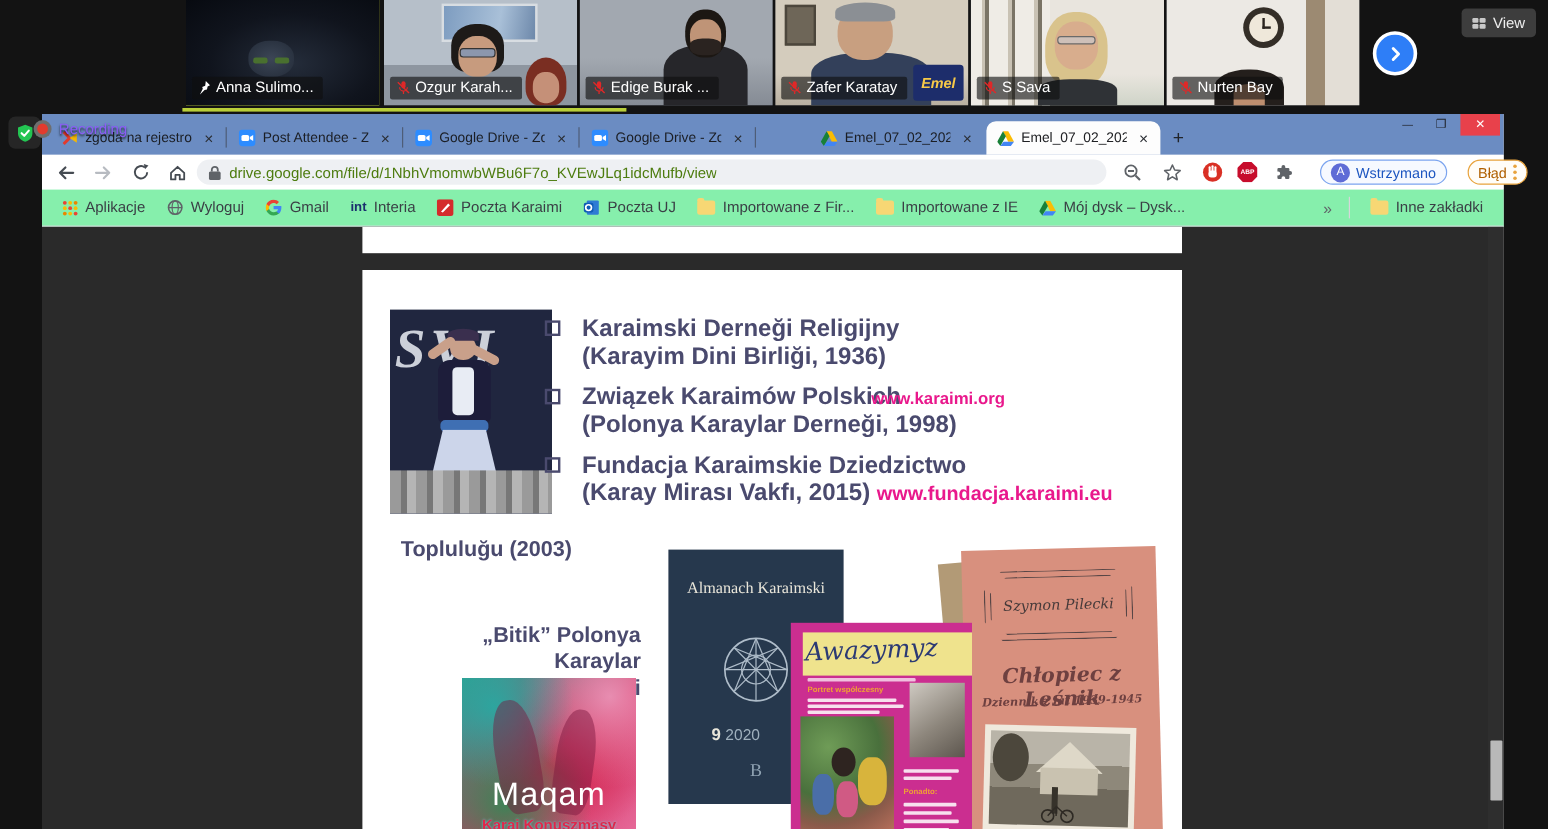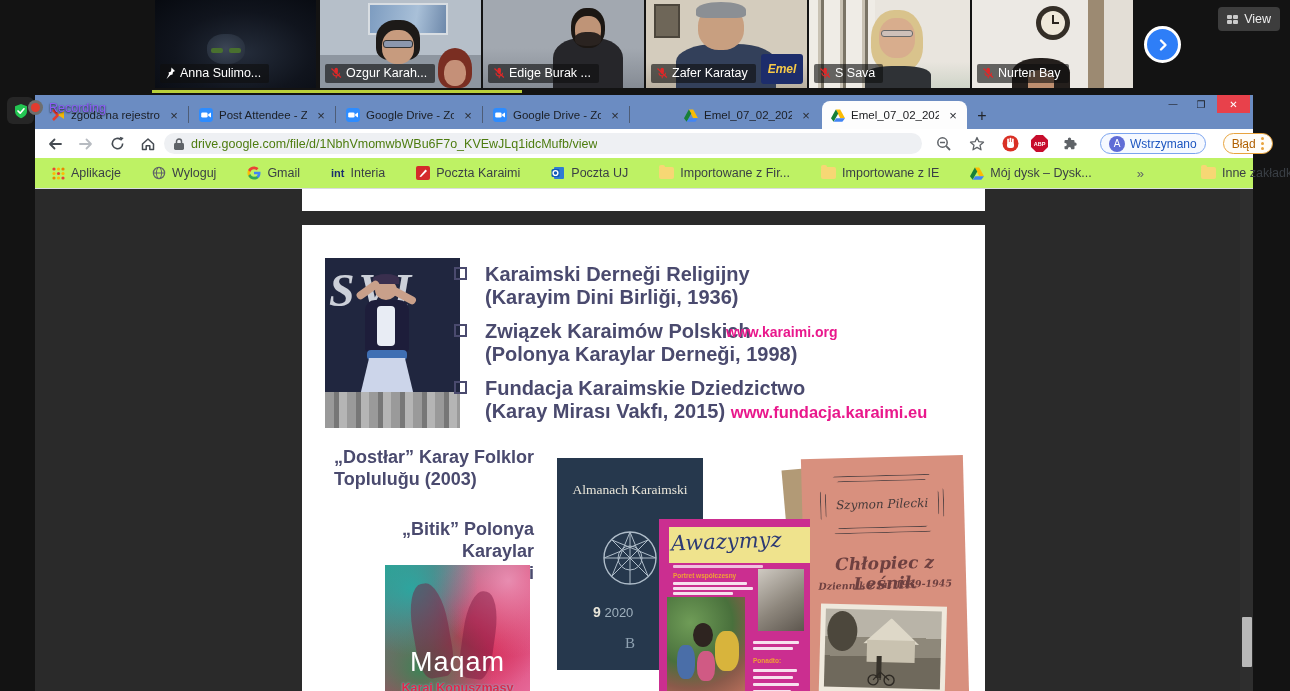--- a/index.html
+++ b/index.html
@@ -59,22 +59,22 @@
        display:flex;align-items:center;justify-content:center;
        clip-path:polygon(30% 0,70% 0,100% 30%,100% 70%,70% 100%,30% 100%,0 70%,0 30%);}
   .chip{height:21px;border-radius:11px;display:flex;align-items:center;gap:5px;font-size:12px;padding:0 8px;}
   .chip-profile{border:1.5px solid #7ba4ef;background:#f6f9ff;color:#1d56c0;margin-left:10px;}
   .avatar{width:16px;height:16px;border-radius:50%;background:#5f6cd6;color:#fff;font-size:10px;
           display:flex;align-items:center;justify-content:center;}
   .chip-error{border:1.5px solid #e8a33d;background:#fffdf8;color:#b06000;margin-left:8px;}
   .dots3{display:flex;flex-direction:column;gap:2px;}
   .dots3 i{width:3px;height:3px;border-radius:50%;background:#e8a33d;}
 
-  .bookmarks{position:absolute;left:0;top:63px;width:100%;height:31px;background:#bef264;
-             border-bottom:1px solid #dadce0;display:flex;align-items:center;padding:0 10px;gap:17px;}
+  .bookmarks{position:absolute;left:0;top:63px;width:100%;height:31px;background:#86efac;
+             border-bottom:1px solid #dadce0;display:flex;align-items:center;padding:0 10px;gap:4px;}
   .bm{display:flex;align-items:center;gap:6px;font-size:12.5px;color:#3a3f45;padding:3px 7px;white-space:nowrap;}
   .bm-spacer{flex:1;}
   .folder{width:15px;height:12px;background:#f7d774;border-radius:2px;position:relative;flex:none;}
   .folder::before{content:"";position:absolute;left:0;top:-2px;width:6px;height:3px;background:#f7d774;border-radius:2px 2px 0 0;}
   .bm-chevron{color:#5f6368;font-size:13px;padding:0 4px;}
   .bm-sep{width:1px;height:18px;background:#d5d7da;margin:0 6px;}
 
   
   .content{position:absolute;left:0;top:94px;width:100%;height:502px;background:#2a2a2a;overflow:hidden;}
   .page{position:absolute;left:267px;width:683px;background:#fff;}
@@ -532,21 +532,20 @@
           <div class="b-lines slide-text">
             <div>Fundacja Karaimskie Dziedzictwo</div>
             <div style="white-space:nowrap">
               <span>(Karay Mirası Vakfı, 2015)</span>
               <span class="pink" style="font-size:16.5px;margin-left:0">www.fundacja.karaimi.eu</span>
             </div>
           </div>
         </div>
 
         <div class="slide-text" style="position:absolute;left:32px;top:221px;font-size:18px;line-height:22px">
-          <div>„Dostłar” Karay Folklor</div>
           <div>Topluluğu (2003)</div>
         </div>
         <div class="slide-text" style="position:absolute;left:28px;top:293px;width:204px;font-size:18px;line-height:22px;text-align:right">
           <div>„Bitik” Polonya Karaylar</div>
           <div>Derneği Yayınevi</div>
         </div>
 
         <div class="cover maqam">
           <div class="sil" style="left:28px;top:18px;width:36px;height:95px;transform:rotate(-10deg)"></div>
           <div class="sil" style="left:78px;top:26px;width:32px;height:88px;transform:rotate(8deg)"></div>

